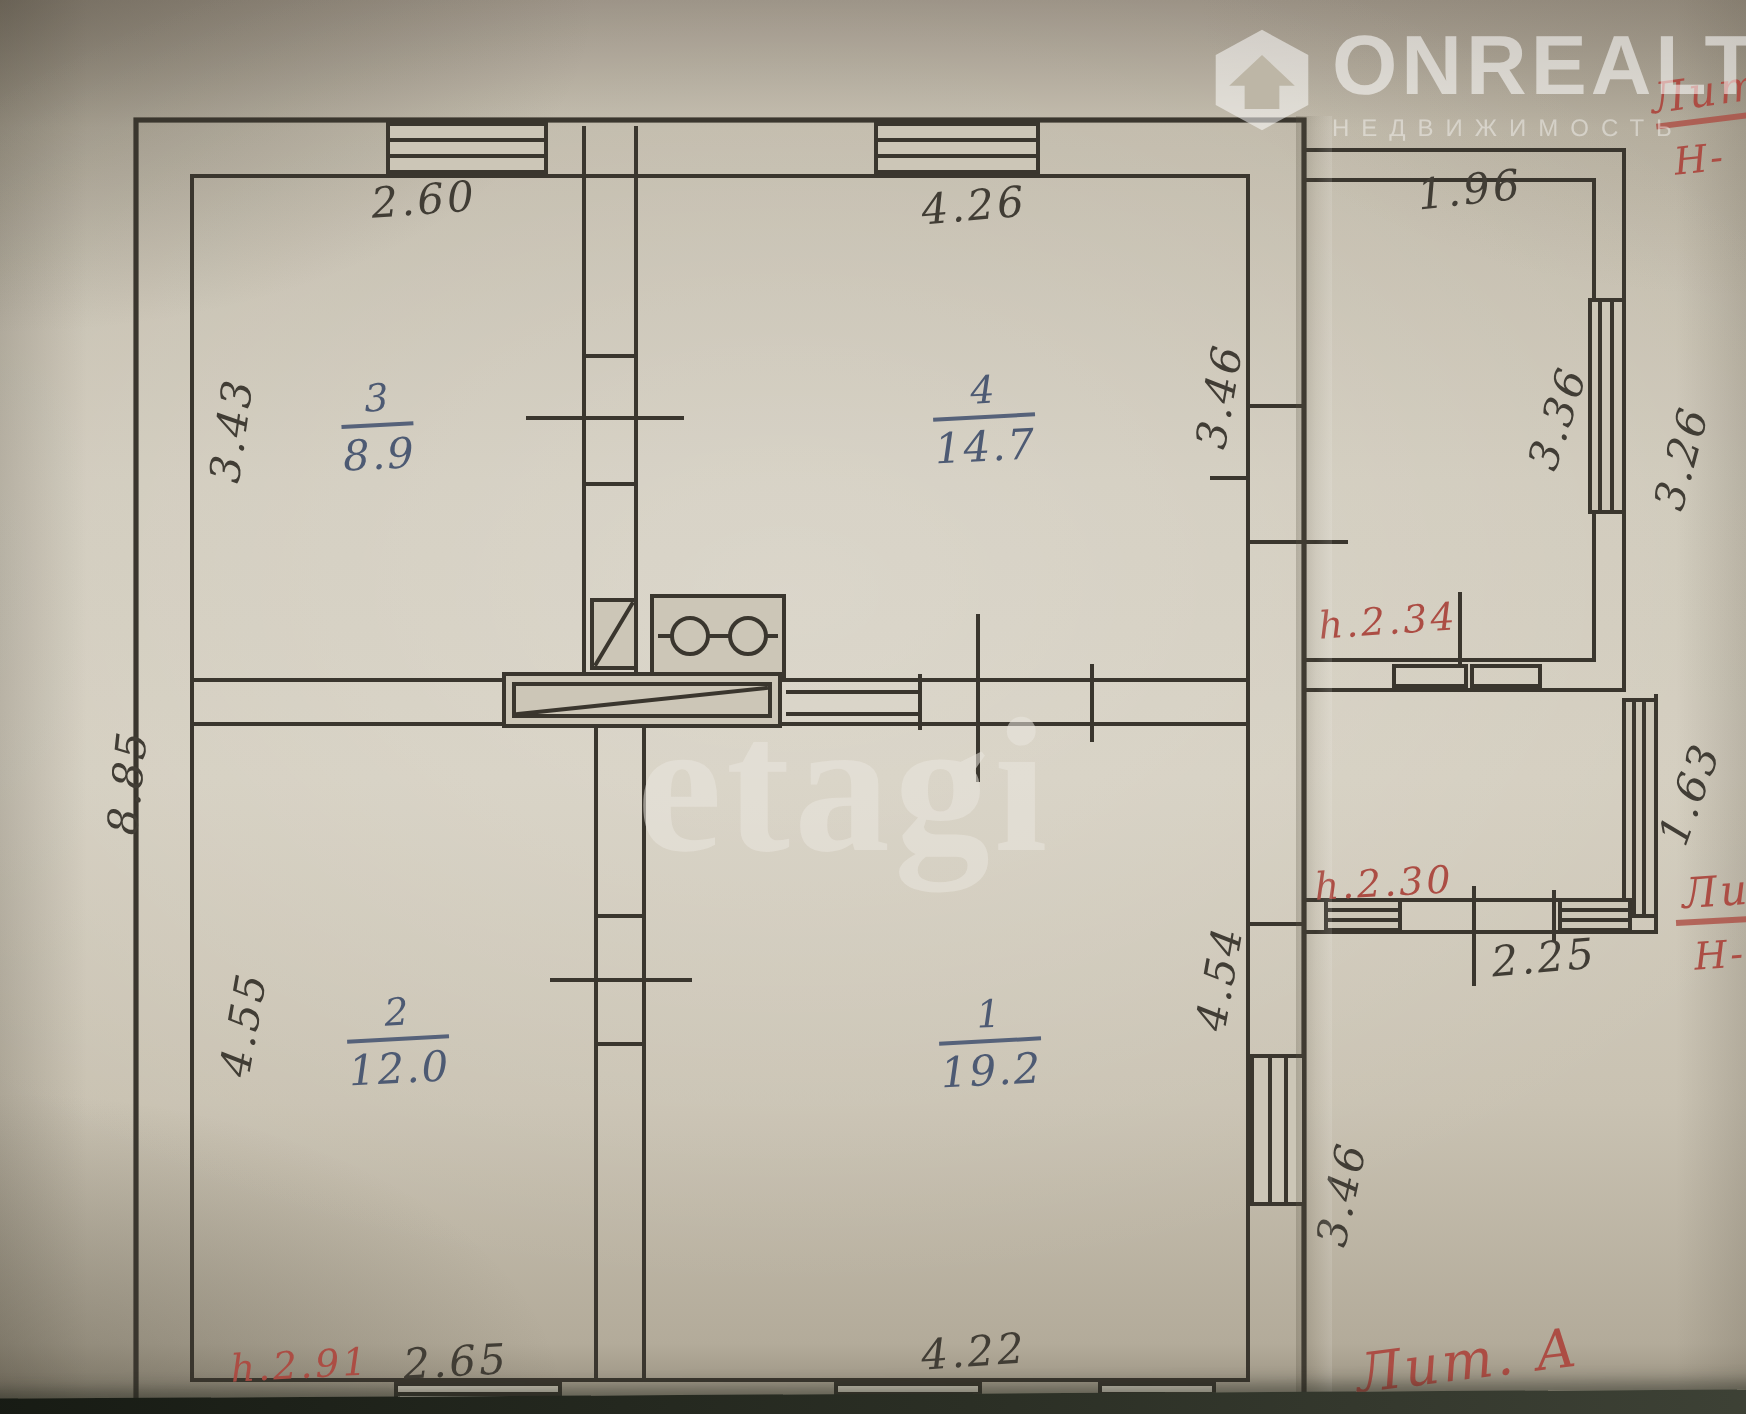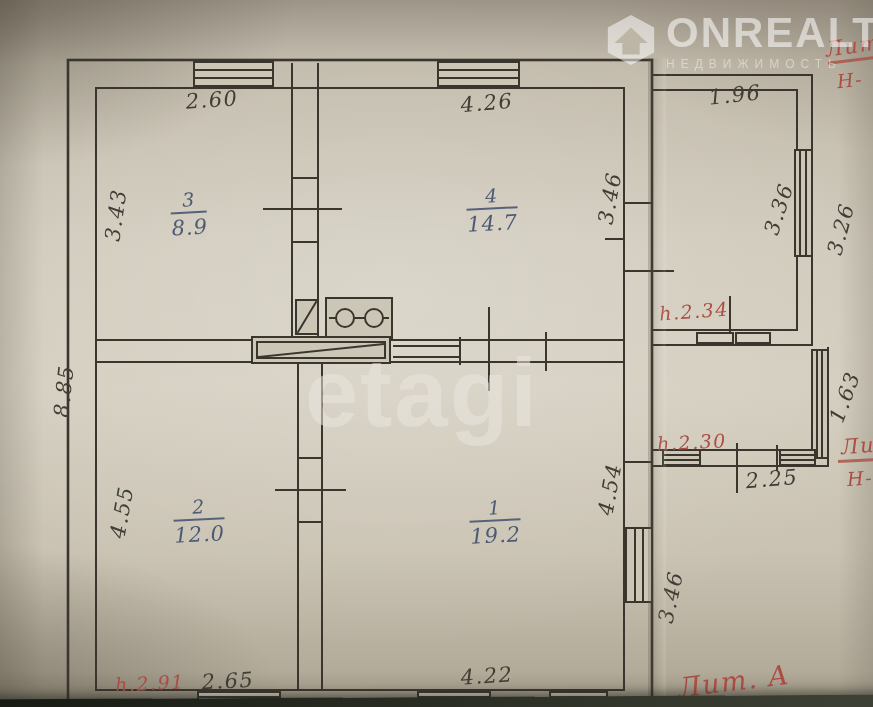--- a/index.html
+++ b/index.html
@@ -30,21 +30,21 @@
   .room-label{position:absolute;text-align:center;color:#4d5a73;font-style:italic;
     transform:translate(-50%,-50%) rotate(var(--r,0deg));}
   .room-label .rn{font-size:19px;border-bottom:2px solid #56627a;padding:0 10px 1px;}
   .room-label .ra{font-size:21px;padding-top:2px;letter-spacing:1px;}
   .wm-onrealt{position:absolute;left:604px;top:12px;display:flex;align-items:flex-start;gap:8px;}
   .wm-brand{font-family:"Liberation Sans",sans-serif;font-weight:800;font-size:42px;
     color:rgba(255,255,255,0.55);letter-spacing:2px;line-height:1;}
   .wm-sub{font-family:"Liberation Sans",sans-serif;font-size:12px;letter-spacing:6px;
     color:rgba(255,255,255,0.42);margin-top:3px;}
   .wm-etagi{position:absolute;left:422px;top:393px;transform:translate(-50%,-50%);
-    font-family:Liberation Sans, sans-serif;font-weight:700;font-size:96px;
+    font-family:Liberation Serif, serif;font-weight:700;font-size:96px;
     color:rgba(233,230,222,0.55);letter-spacing:2px;line-height:1;}
 </style>
 </head>
 <body>
 
 <div class="scan">
 
   <svg class="plan" width="873" height="707" viewBox="0 0 873 707">
     <g stroke="#3a362e" fill="none" stroke-width="2" stroke-linecap="square">
 

